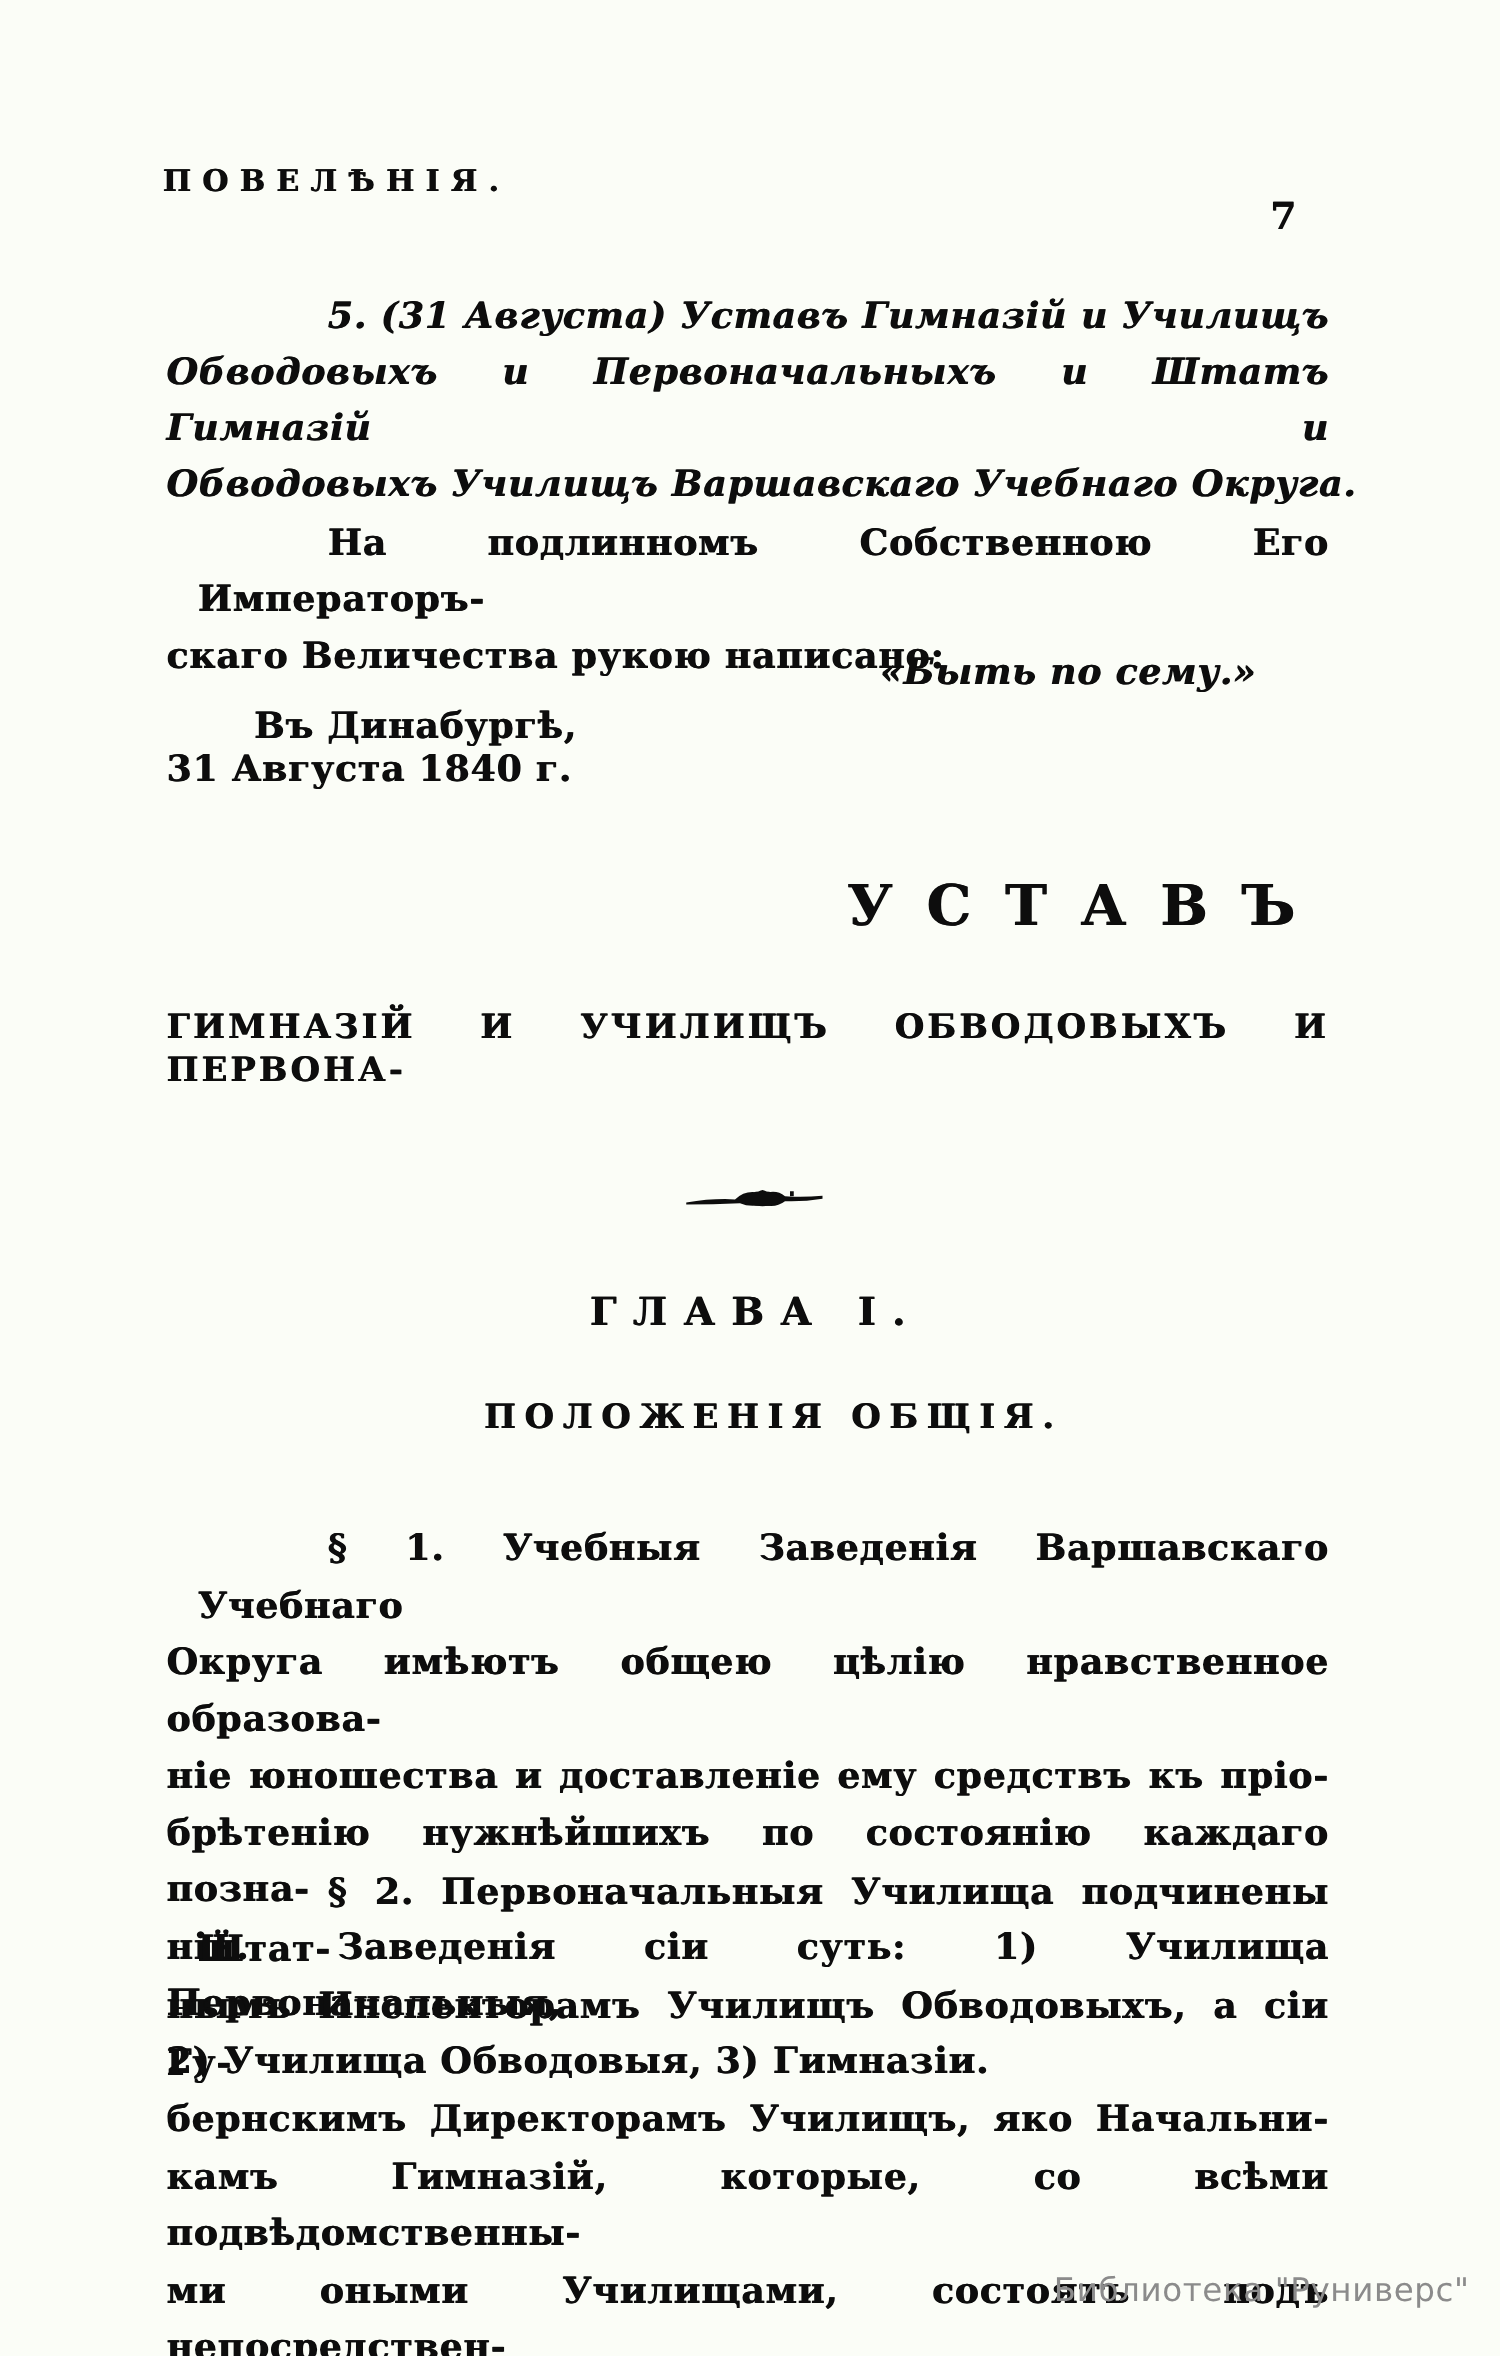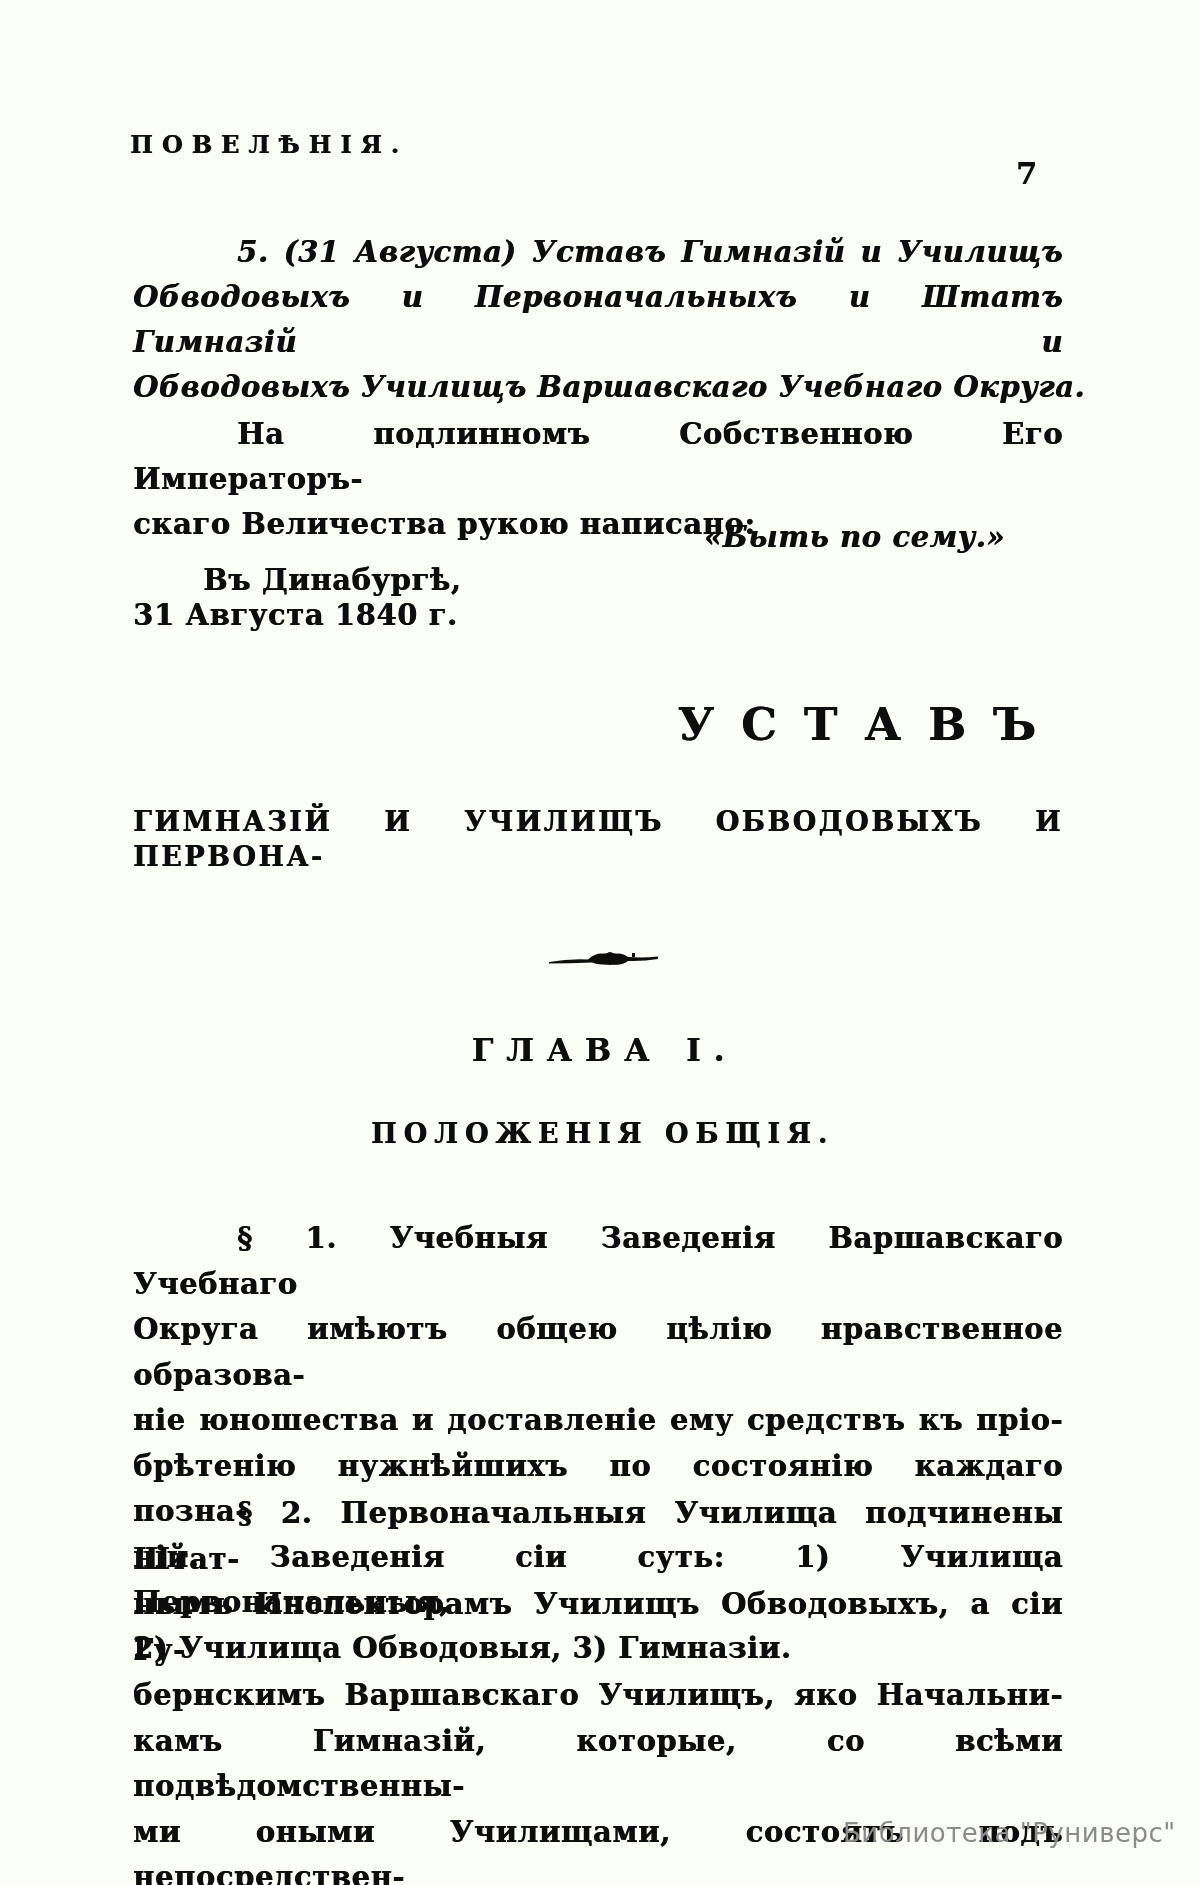--- a/index.html
+++ b/index.html
@@ -14,21 +14,21 @@
   .abs{position:absolute;}
   .block{position:absolute;left:133px;width:930px;}
   .line{
     font-weight:bold;
     font-size:29px;
     line-height:45px;
     letter-spacing:0.6px;
     white-space:nowrap;
   }
   .j{text-align:justify;text-align-last:justify;white-space:normal;}
-  .ind{text-indent:104px;}
+  .ind{text-indent:104px;margin-left:25px;}
   .ind70{text-indent:70px;}
   .italic{font-style:italic;}
   .inky{text-shadow:0.6px 0 0 currentColor;}
   .running-head{
     top:130px;left:130px;width:930px;
     text-align:left;
     font-weight:bold;font-size:24px;
     letter-spacing:9px;
   }
   .page-number{
@@ -58,21 +58,21 @@
     letter-spacing:2.5px;word-spacing:9px;
   }
   .ornament{top:948px;left:548px;}
   .chapter-heading{
     top:1032px;left:133px;width:930px;
     text-align:center;
     font-weight:bold;font-size:31px;
     letter-spacing:13px;text-indent:13px;
   }
   .chapter-subtitle{
-    top:1118px;left:134px;width:930px;
+    top:1118px;left:150px;width:930px;
     text-align:center;
     font-weight:bold;font-size:27px;
     letter-spacing:7px;text-indent:7px;
   }
   .s1-block{top:1216px;}
   .s2-block{top:1491px;}
   .s1-block .line,.s2-block .line{line-height:45.5px;}
   .watermark{
     top:1818px;left:843px;
     font-family:"DejaVu Sans", sans-serif;
@@ -128,18 +128,18 @@
   <div class="line inky j">Округа имѣютъ общею цѣлію нравственное образова-</div>
   <div class="line inky j">ніе юношества и доставленіе ему средствъ къ пріо-</div>
   <div class="line inky j">брѣтенію нужнѣйшихъ по состоянію каждаго позна-</div>
   <div class="line inky j">ній. Заведенія сіи суть: 1) Училища Первоначальныя,</div>
   <div class="line inky">2) Училища Обводовыя, 3) Гимназіи.</div>
 </div>
 
 <div class="block s2-block">
   <div class="line inky j ind">§ 2. Первоначальныя Училища подчинены Штат-</div>
   <div class="line inky j">нымъ Инспекторамъ Училищъ Обводовыхъ, а сіи Гу-</div>
-  <div class="line inky j">бернскимъ Варшавскаго Училищъ, яко Начальни-</div>
+  <div class="line inky j">бернскимъ Директорамъ Училищъ, яко Начальни-</div>
   <div class="line inky j">камъ Гимназій, которые, со всѣми подвѣдомственны-</div>
   <div class="line inky j">ми оными Училищами, состоятъ подъ непосредствен-</div>
 </div>
 
 <div class="abs watermark">Библиотека "Руниверс"</div>
 
 </body></html>

